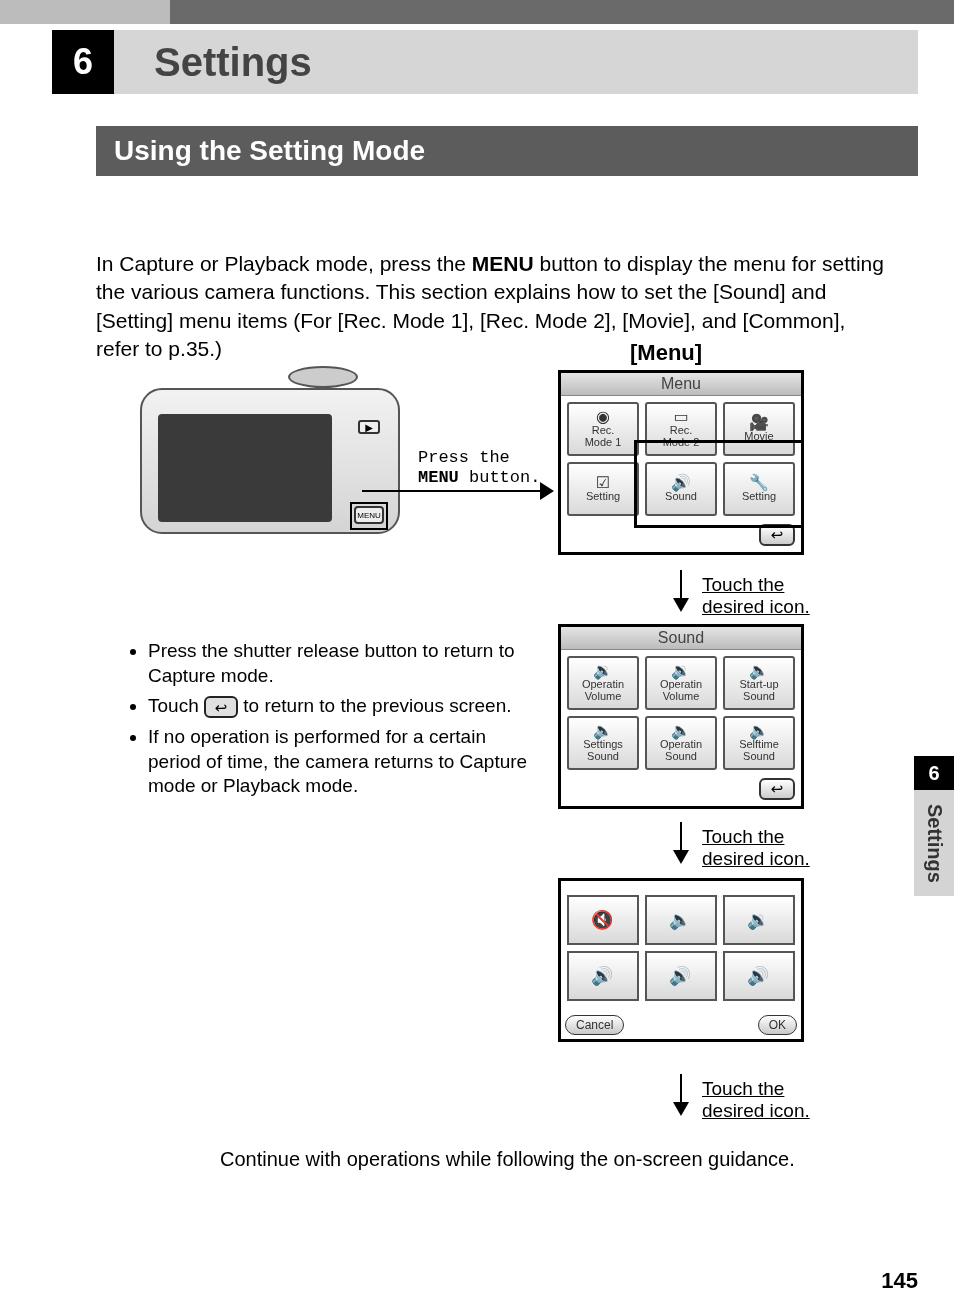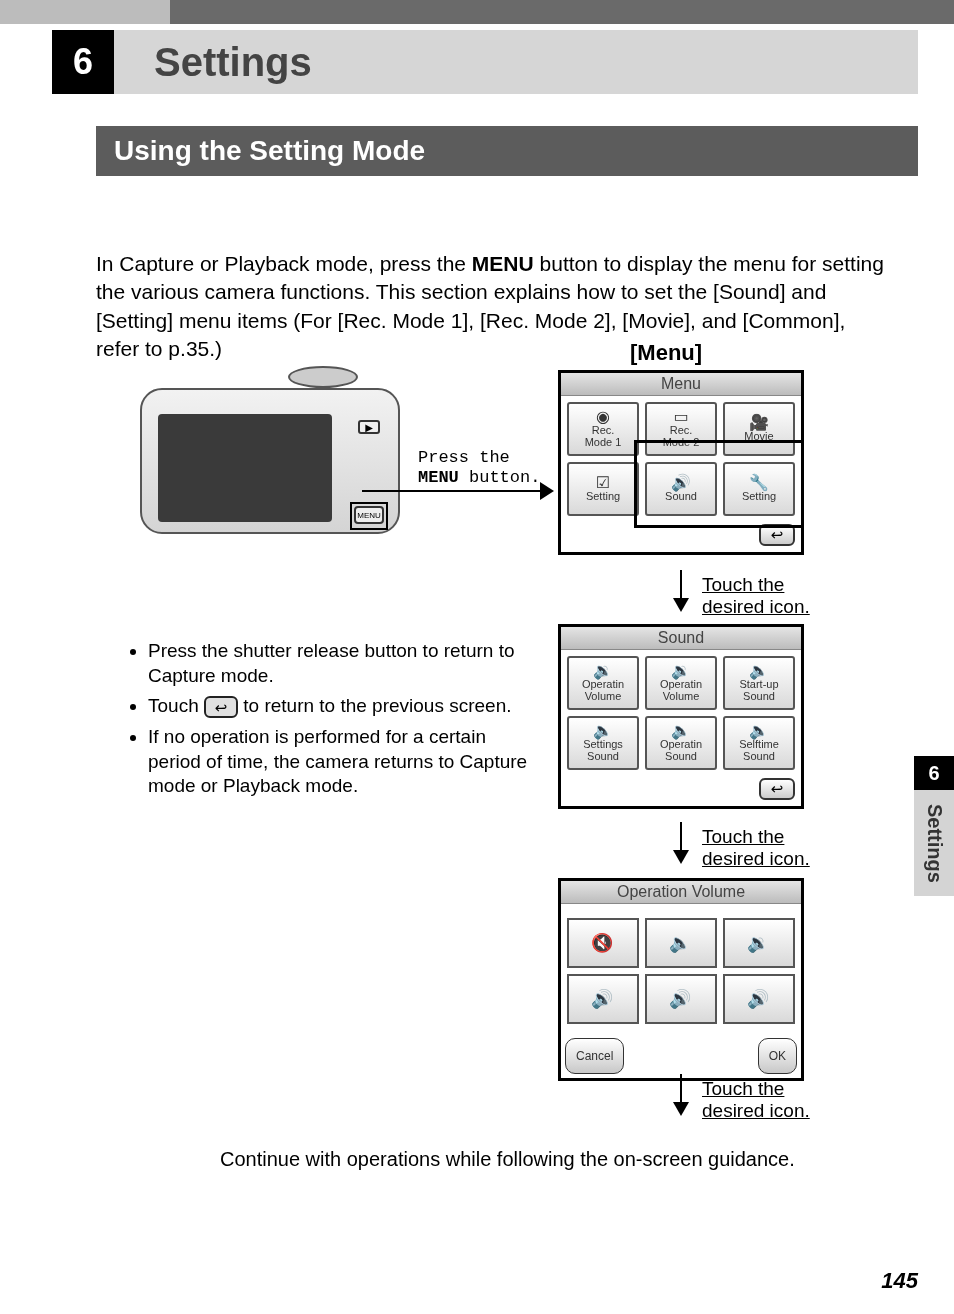--- a/index.html
+++ b/index.html
@@ -110,21 +110,21 @@
   .vol-grid {
     display:grid; grid-template-columns: repeat(3,1fr); gap:6px; padding:14px 6px;
   }
   .vol-tile {
     border:2px solid #555; background:linear-gradient(#fff,#d9d9d9);
     height:50px; display:flex; align-items:center; justify-content:center; font-size:18px;
   }
   .vol-bottom { display:flex; justify-content:space-between; align-items:center; padding:0 4px 4px; gap:6px; }
   .vol-btn {
     border:1.5px solid #333; border-radius:10px; background:linear-gradient(#fff,#c8c8c8);
-    font-size:12px; padding:10px 10px; color:#333;
+    font-size:12px; padding:2px 10px; color:#333;
   }
 
   .down-arrow { position:absolute; width:2px; background:#000; }
   .down-arrow::after {
     content:""; position:absolute; left:-7px; bottom:-2px;
     border-top:14px solid #000; border-left:8px solid transparent; border-right:8px solid transparent;
   }
 
   .continue-text {
     position:absolute; left:220px; top:1148px; font-size:20px;
@@ -136,21 +136,21 @@
   }
   .side-tab .num {
     background:#000; color:#fff; font-size:20px; font-weight:bold;
     display:flex; align-items:center; justify-content:center; height:34px;
   }
   .side-tab .lbl {
     background:#d4d4d4; flex:1; display:flex; align-items:center; justify-content:center;
     writing-mode: vertical-rl; font-size:20px; font-weight:bold; color:#333;
   }
   .page-num {
-    position:absolute; right:36px; bottom:20px; font-size:22px; font-weight:bold; font-style:italic;
+    position:absolute; right:36px; bottom:20px; font-size:22px; font-weight:bold; 
   }
   .highlight-box1 { position:absolute; border:3px solid #000; }
 </style>
 </head>
 <body>
 
 <div class="topbar"></div>
 <div class="topbar-dark"></div>
 
 <div class="chapter-head">
@@ -271,21 +271,20 @@
     </div>
 </div>
 
 <div class="down-arrow" style="left:680px; top:822px; height:40px;"></div>
 <div class="touch-label" style="left:702px; top:826px;">
   <span>Touch the</span><br>
   <span>desired icon.</span>
 </div>
 
 <div class="screen" style="left:558px; top:878px;">
-  <div class="screen-title-bar">Operation Volume</div>
   <div class="vol-grid">
     <div class="vol-tile">🔇</div>
     <div class="vol-tile">🔈</div>
     <div class="vol-tile">🔉</div>
     <div class="vol-tile">🔊</div>
     <div class="vol-tile">🔊</div>
     <div class="vol-tile">🔊</div>
   </div>
   <div class="vol-bottom">
     <div class="vol-btn">Cancel</div>

